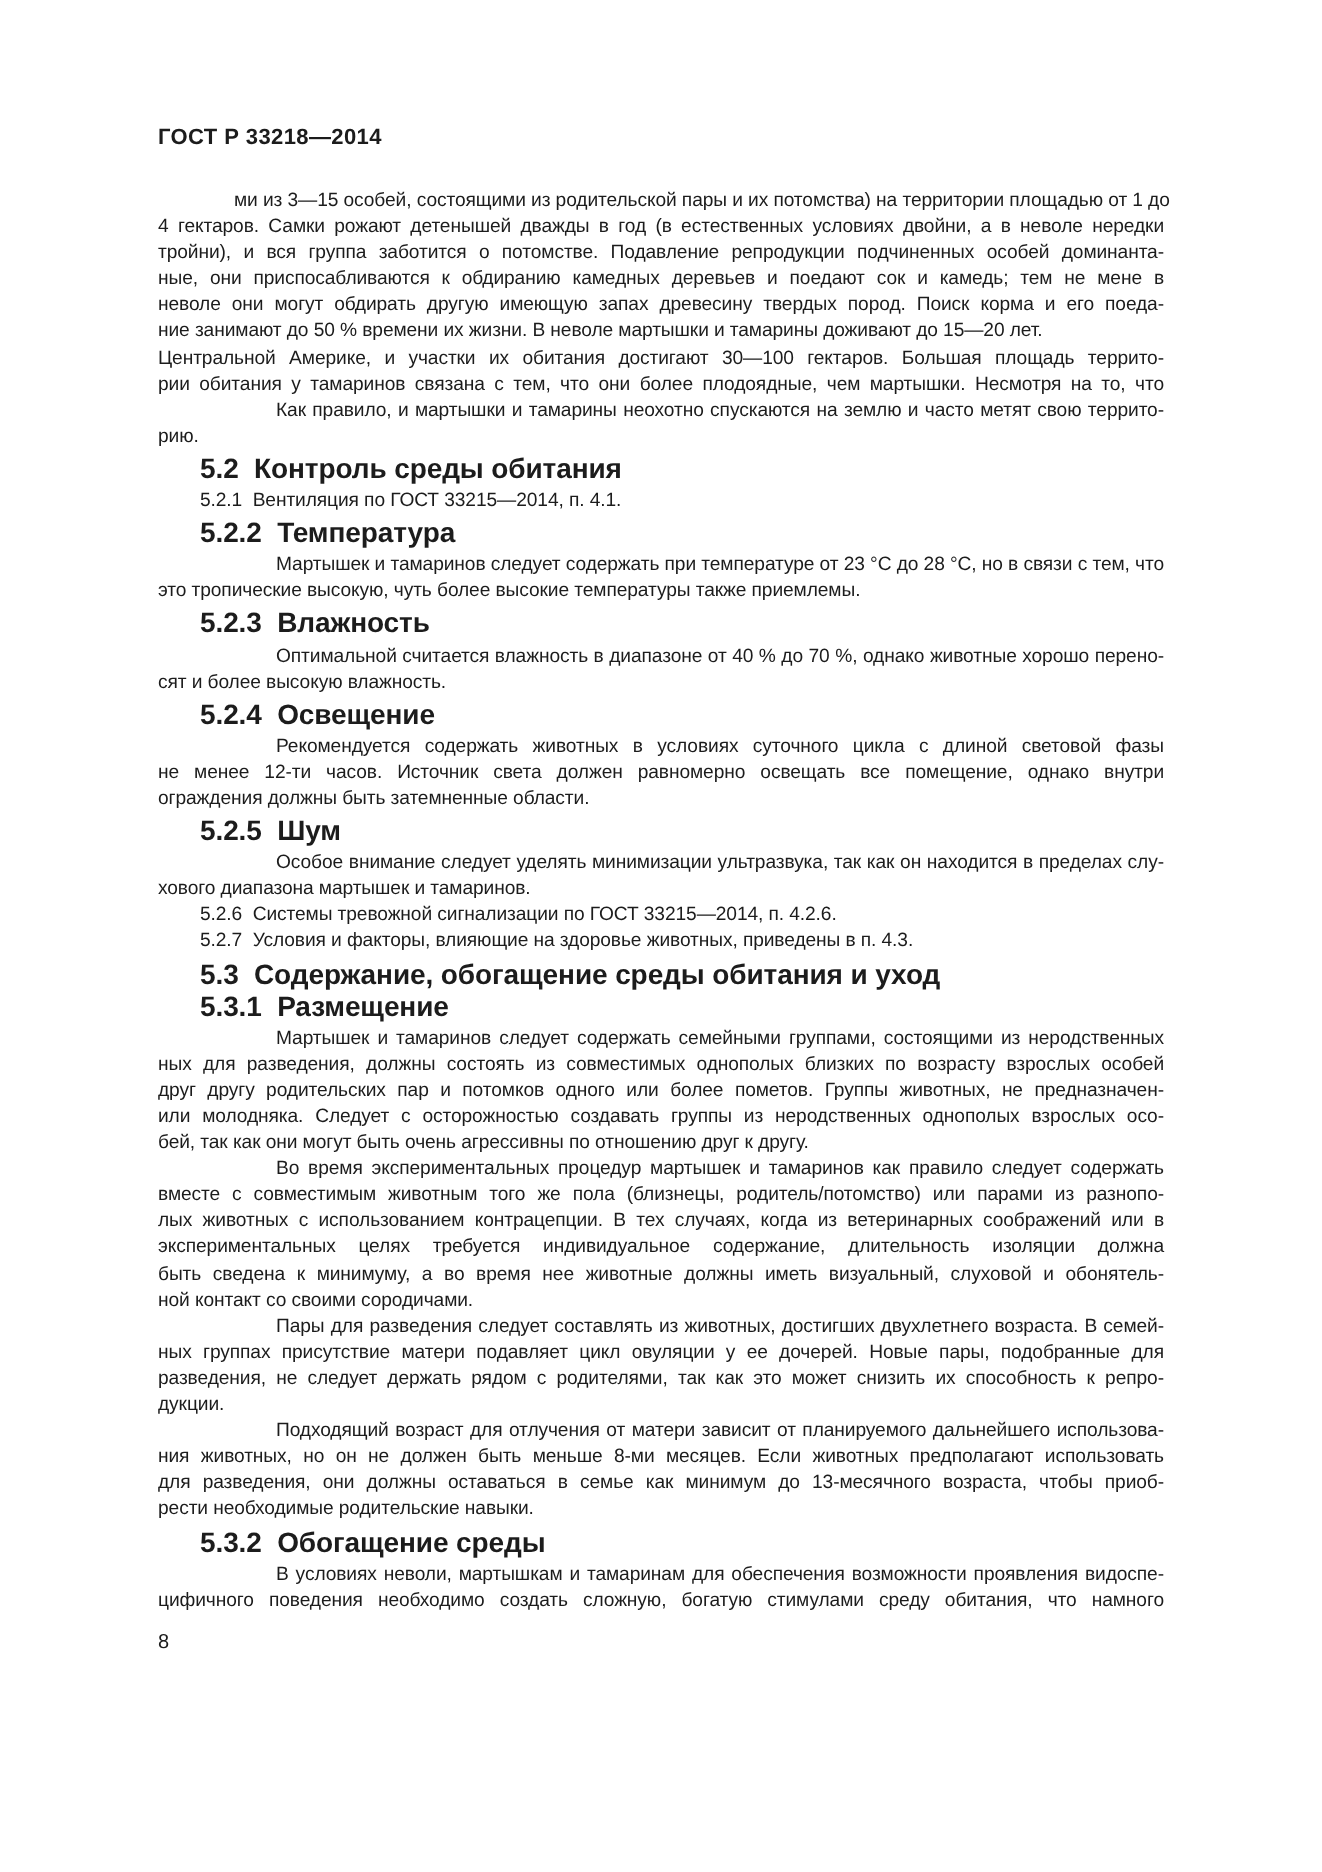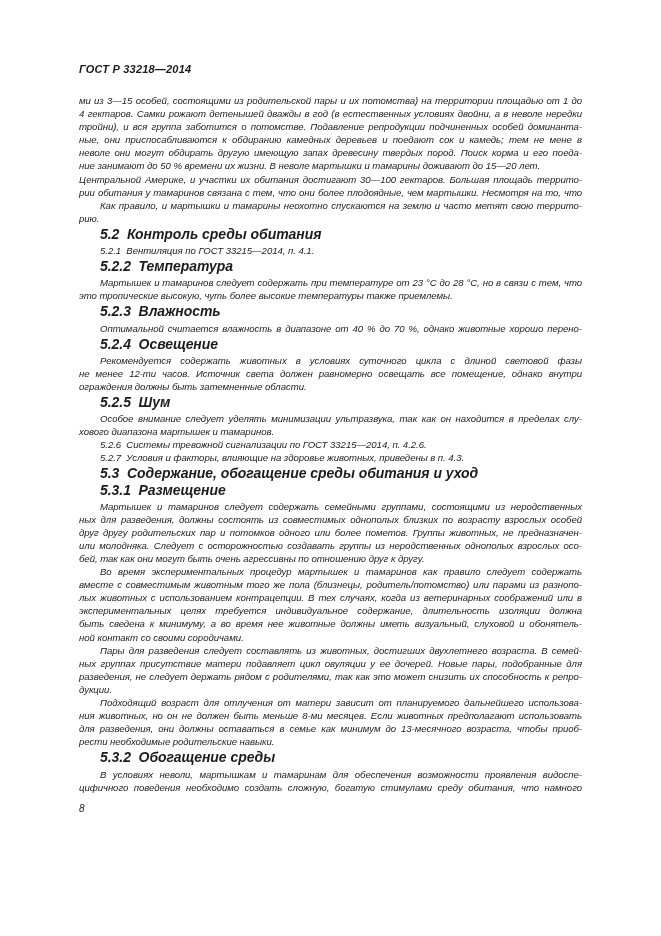--- a/index.html
+++ b/index.html
@@ -1,23 +1,23 @@
 <!DOCTYPE html>
 <html><head>
 <meta charset="utf-8">
 <style>
   html,body{margin:0;padding:0;background:#ffffff;}
   body{width:661px;height:936px;font-family:"Liberation Sans",sans-serif;color:#1c1c1c;}
   .page{position:relative;width:661px;height:936px;background:#ffffff;overflow:hidden;}
-  .content{position:absolute;left:79px;top:63px;width:503px;font-style:italic;}
+  .content{position:absolute;left:79px;top:63px;width:503px;}
   .doc-header{font-size:11px;font-weight:bold;letter-spacing:0.2px;margin:0 0 19px 0;white-space:nowrap;}
   .blocks{font-size:9.6px;line-height:13.1px;letter-spacing:-0.05px;}
   .line{text-align:justify;text-align-last:justify;white-space:nowrap;}
   .line.last{text-align-last:left;}
-  .para .line.first{text-indent:21px;}
+  .para .line.first{text-indent:21px;margin-left:38px;}
   .para.noindent .line.first{text-indent:0;}
   .h2,.h3{font-weight:bold;font-size:14px;line-height:13.1px;margin:3px 0 3px 0;text-indent:21px;white-space:nowrap;}
   .item{text-indent:21px;white-space:nowrap;}
   .page-number{margin-top:9px;font-size:10px;}
 </style>
 </head>
 <body>
 
 <div class="page">
   <div class="content">
@@ -42,20 +42,21 @@
         <div class="h2">5.2&nbsp;&nbsp;Контроль среды обитания</div>
         <div class="item">5.2.1&nbsp;&nbsp;Вентиляция по ГОСТ 33215—2014, п. 4.1.</div>
         <div class="h3">5.2.2&nbsp;&nbsp;Температура</div>
         <div class="para">
           <div class="line first">Мартышек и тамаринов следует содержать при температуре от 23 °С до 28 °С, но в связи с тем, что</div>
           <div class="line last">это тропические высокую, чуть более высокие температуры также приемлемы.</div>
         </div>
         <div class="h3">5.2.3&nbsp;&nbsp;Влажность</div>
         <div class="para">
           <div class="line first">Оптимальной считается влажность в диапазоне от 40 % до 70 %, однако животные хорошо перено-</div>
+          <div class="line last">сят и более высокую влажность.</div>
         </div>
         <div class="h3">5.2.4&nbsp;&nbsp;Освещение</div>
         <div class="para">
           <div class="line first">Рекомендуется содержать животных в условиях суточного цикла с длиной световой фазы</div>
           <div class="line">не менее 12-ти часов. Источник света должен равномерно освещать все помещение, однако внутри</div>
           <div class="line last">ограждения должны быть затемненные области.</div>
         </div>
         <div class="h3">5.2.5&nbsp;&nbsp;Шум</div>
         <div class="para">
           <div class="line first">Особое внимание следует уделять минимизации ультразвука, так как он находится в пределах слу-</div>

